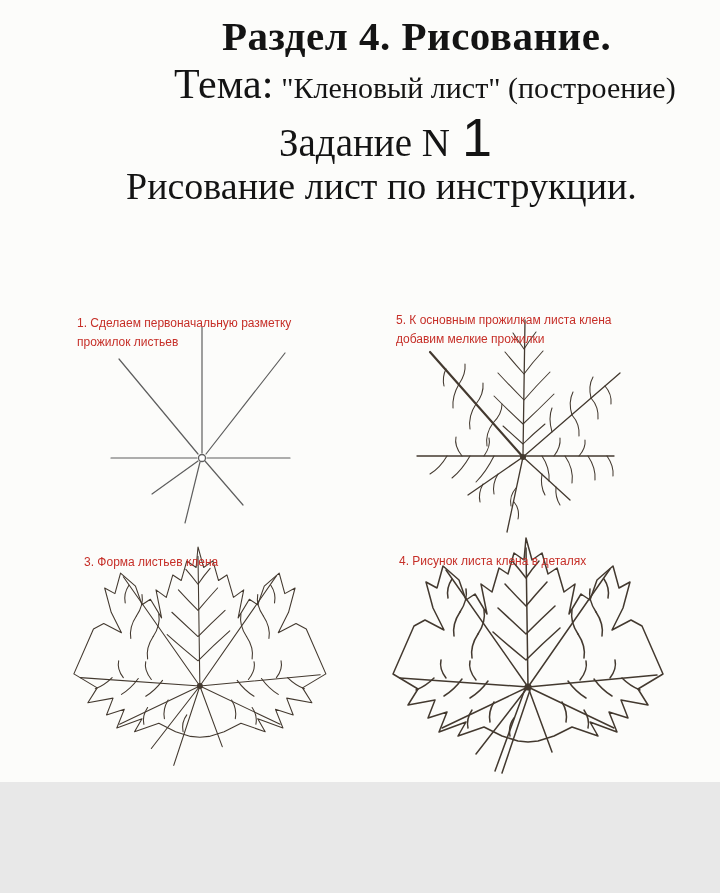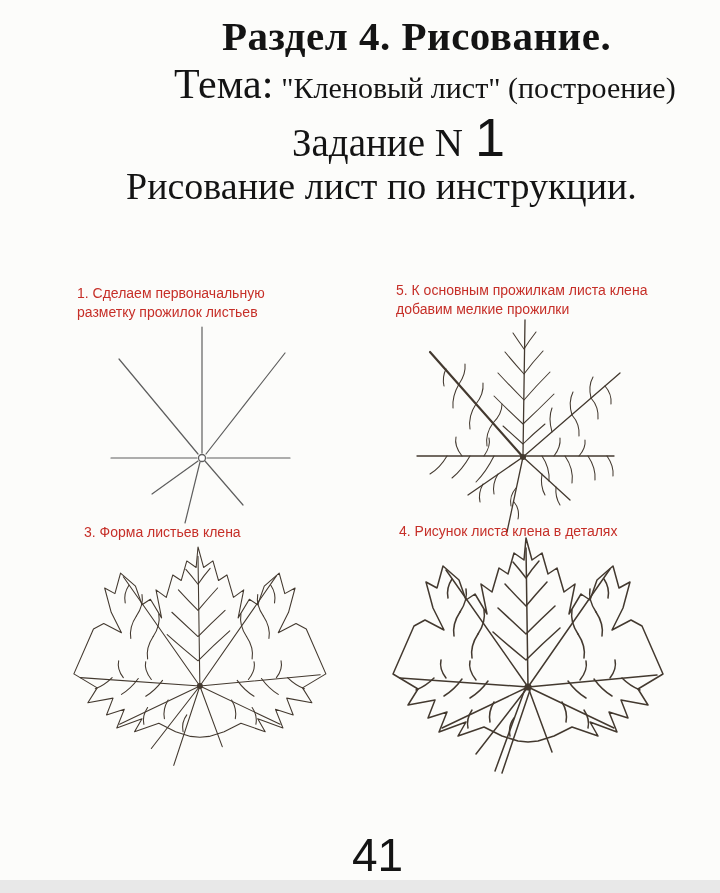--- a/index.html
+++ b/index.html
@@ -1,36 +1,37 @@
 <!DOCTYPE html>
 <html style="--red: #c62f28; --ink: #43392f; --sketch: #5e5e5e; --text: #141414; --bg: #fcfcfa;"><head>
 <meta charset="utf-8">
 <style>
   html,body{margin:0;padding:0;}
   body{background:#e8e8e8;font-family:"Liberation Sans","DejaVu Sans",sans-serif;}
   .page{
-    position:relative;width:720px;height:880px;margin:0 auto;overflow:hidden;
+    position:relative;width:720px;height:782px;margin:0 auto;overflow:hidden;
     background:var(--bg,#fcfcfa);color:var(--text,#141414);
   }
   .abs{position:absolute;white-space:nowrap;}
   .serif{font-family:"Liberation Serif","DejaVu Serif",serif;}
   .sans{font-family:"Liberation Sans","DejaVu Sans",sans-serif;}
 
   .section-title{top:12px;left:222px;font-size:41px;font-weight:700;letter-spacing:.5px;}
   .theme-line{top:60px;left:174px;}
   .theme-label{font-size:42px;text-align:center;}
   .theme-text{font-size:30px;margin-left:8px;}
   .task-line{top:106px;left:279px;}
-  .task-label{font-size:39px;margin-left:13px;}
+  .task-label{font-size:39px;}
   .task-number{font-size:54px;margin-left:12px;font-weight:400;}
   .instruction{top:164px;left:126px;font-size:38px;}
 
   .caption{
-    position:absolute;color:var(--red,#c62f28);font-size:14px;line-height:19px;
+    position:absolute;color:var(--red,#c62f28);font-size:12px;line-height:19px;
     z-index:5;
+    margin-top:30px;
   }
   .caption.wrap{white-space:normal;}
   .cap-1{top:284px;left:77px;width:240px;}
   .cap-2{top:281px;left:396px;width:262px;}
   .cap-3{top:523px;left:84px;white-space:nowrap;}
   .cap-4{top:522px;left:399px;white-space:nowrap;}
 
   .ill{position:absolute;z-index:1;}
   .ill path, .ill line{fill:none;stroke:currentColor;stroke-linecap:round;stroke-linejoin:round;}
   .ill-marking{top:322px;left:98px;color:var(--sketch,#5e5e5e);}

